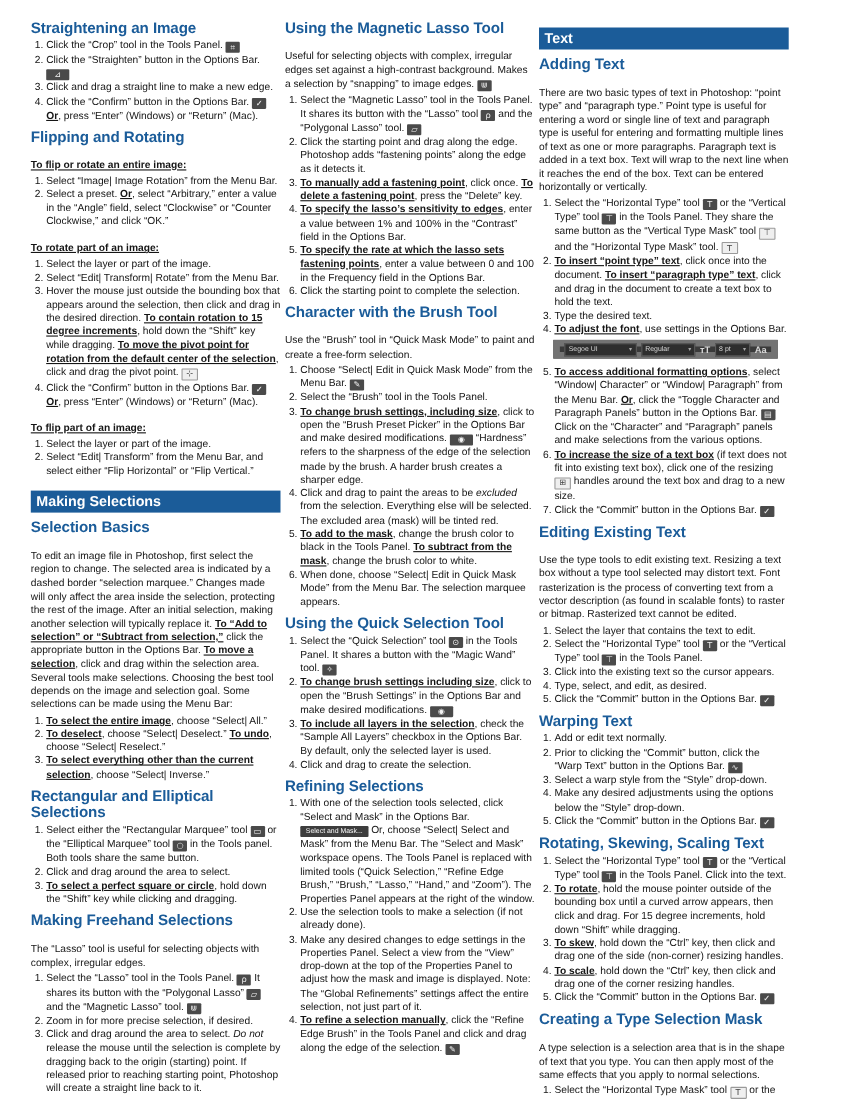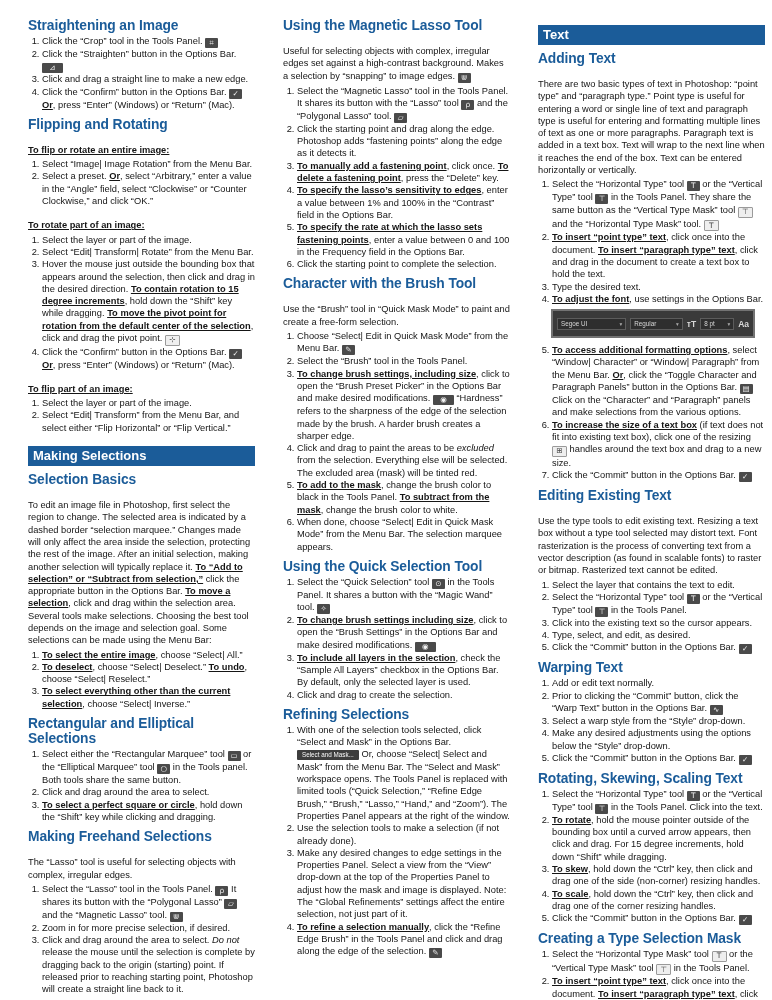--- a/index.html
+++ b/index.html
@@ -1,41 +1,41 @@
 <!DOCTYPE html>
 <html style="--accent: #1b5c99;"><head>
 <meta charset="utf-8">
 <style>
   html,body{margin:0;padding:0;background:#ffffff;}
   body{width:772px;height:1000px;font-family:"Liberation Sans",sans-serif;color:#151515;
        -webkit-font-smoothing:antialiased;overflow:hidden;}
   .page{box-sizing:border-box;width:772px;height:1000px;padding:17px 26px 6px 28px;
-        display:flex;gap:28px;overflow:hidden;}
+        display:flex;gap:4px;overflow:hidden;}
   .col{flex:0 0 227px;width:227px;font-size:9.3px;line-height:12.3px;}
   h2{color:var(--accent,#1b5c99);font-size:13.8px;line-height:15px;font-weight:bold;
      margin:6px 0 2px 0;letter-spacing:-0.1px;}
   .col > h2:first-child{margin-top:1px;}
   .banner{background:var(--accent,#1b5c99);color:#ffffff;font-weight:bold;font-size:13px;
           line-height:14px;padding:3px 5px 3px 5px;margin:12px 0 4px 0;}
   .col > .banner:first-child{margin-top:8px;}
   p{margin:12px 0 2px 0;}
   ol{margin:0 0 2px 0;padding:0 0 0 14px;}
   li{margin:0;padding-left:0px;}
   b{font-weight:bold;text-decoration:underline;}
   i{font-style:italic;}
   .tool-icon{display:inline-flex;align-items:center;justify-content:center;
              min-width:11px;height:10px;padding:0 1px;background:#4a4a4a;color:#f2f2f2;
              font-size:7.5px;line-height:10px;border-radius:1px;vertical-align:-1px;
              font-family:"DejaVu Sans",sans-serif;}
   .tool-icon.wide{min-width:19px;}
   .tool-icon.light{background:#efefef;color:#444;border:1px solid #9a9a9a;height:9px;}
   .inline-btn{display:inline-block;background:#3d3d3d;color:#fafafa;font-size:6.3px;
               line-height:8px;padding:1px 5px;border-radius:1px;vertical-align:0px;}
-  .fontbar{display:flex;align-items:center;gap:4px;background:#3a3a3a;border:2px solid #737373;
-           box-sizing:border-box;width:204px;height:29px;padding:0 4px;margin:4px 0 6px 13px;}
+  .fontbar{display:flex;align-items:center;gap:4px;background:#3a3a3a;border:6px solid #737373;
+           box-sizing:border-box;width:204px;height:17px;padding:0 4px;margin:4px 0 6px 13px;}
   .fb-select{display:flex;justify-content:space-between;align-items:center;gap:3px;
              background:#2e2e2e;border:1px solid #5c5c5c;color:#d8d8d8;font-size:6.3px;
              line-height:8px;padding:1px 3px;box-sizing:border-box;}
   .fb-chev{font-size:5.5px;color:#aaaaaa;}
   .fb-glyph{color:#d8d8d8;font-size:8.5px;font-weight:bold;line-height:10px;}
   .fb-font{width:74px;}
   .fb-style{width:56px;}
   .fb-size{width:36px;}
 </style>
 </head>
@@ -181,18 +181,19 @@
       </ol>
       <h2>Rotating, Skewing, Scaling Text</h2>
       <ol>
         <li>Select the “Horizontal Type” tool  <span class="tool-icon">T</span> or the “Vertical Type” tool  <span class="tool-icon">⊤</span> in the Tools Panel. Click into the text.</li>
         <li><b>To rotate</b>, hold the mouse pointer outside of the bounding box until a curved arrow appears, then click and drag. For 15 degree increments, hold down “Shift” while dragging.</li>
         <li><b>To skew</b>, hold down the “Ctrl” key, then click and drag one of the side (non-corner) resizing handles.</li>
         <li><b>To scale</b>, hold down the “Ctrl” key, then click and drag one of the corner resizing handles.</li>
         <li>Click the “Commit” button in the Options Bar.  <span class="tool-icon">✓</span></li>
       </ol>
       <h2>Creating a Type Selection Mask</h2>
+      <p>A type selection is a selection area that is in the shape of text that you type. You can then apply most of the same effects that you apply to normal selections.</p>
       <ol>
         <li>Select the “Horizontal Type Mask” tool  <span class="tool-icon light">T</span> or the “Vertical Type Mask” tool  <span class="tool-icon light">⊤</span> in the Tools Panel.</li>
         <li><b>To insert “point type” text</b>, click once into the document. <b>To insert “paragraph type” text</b>, click and drag in the document. The artboard turns red.</li>
       </ol>
     </div>
 </div>
 
 </body></html>

